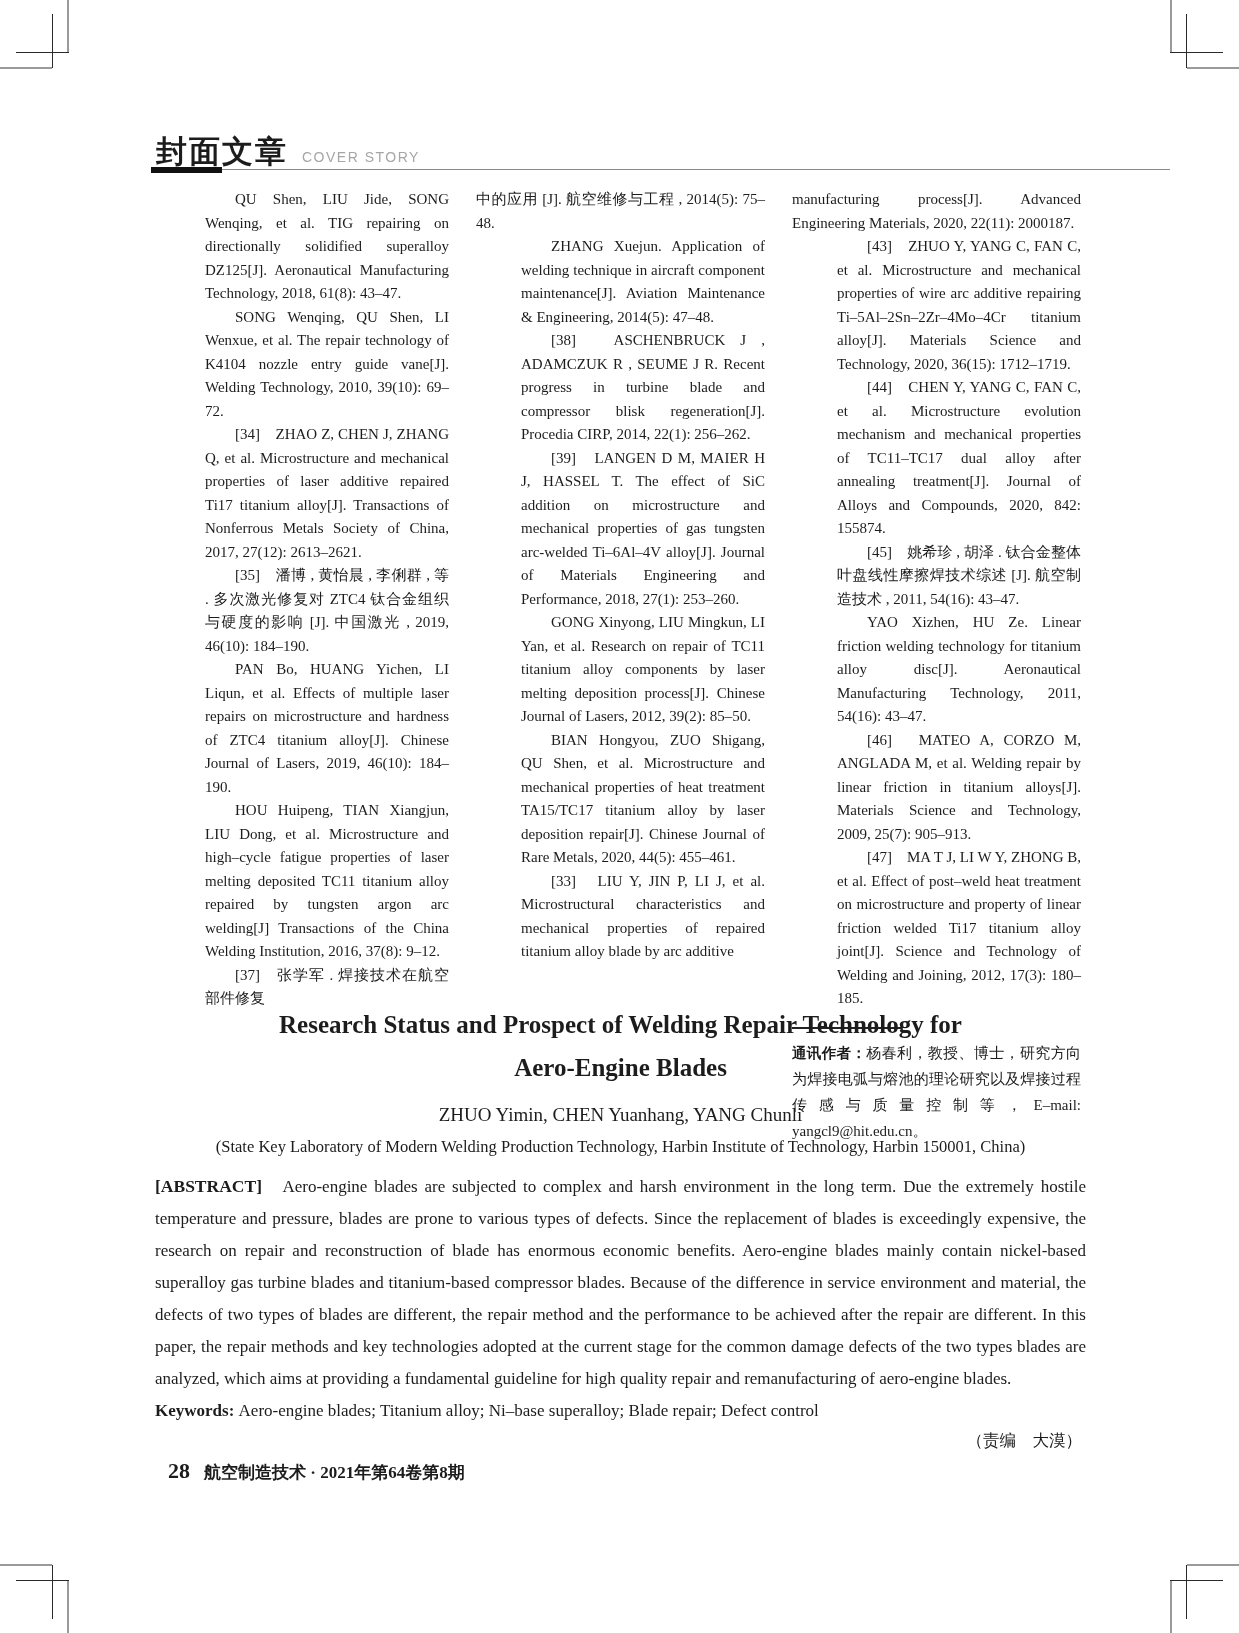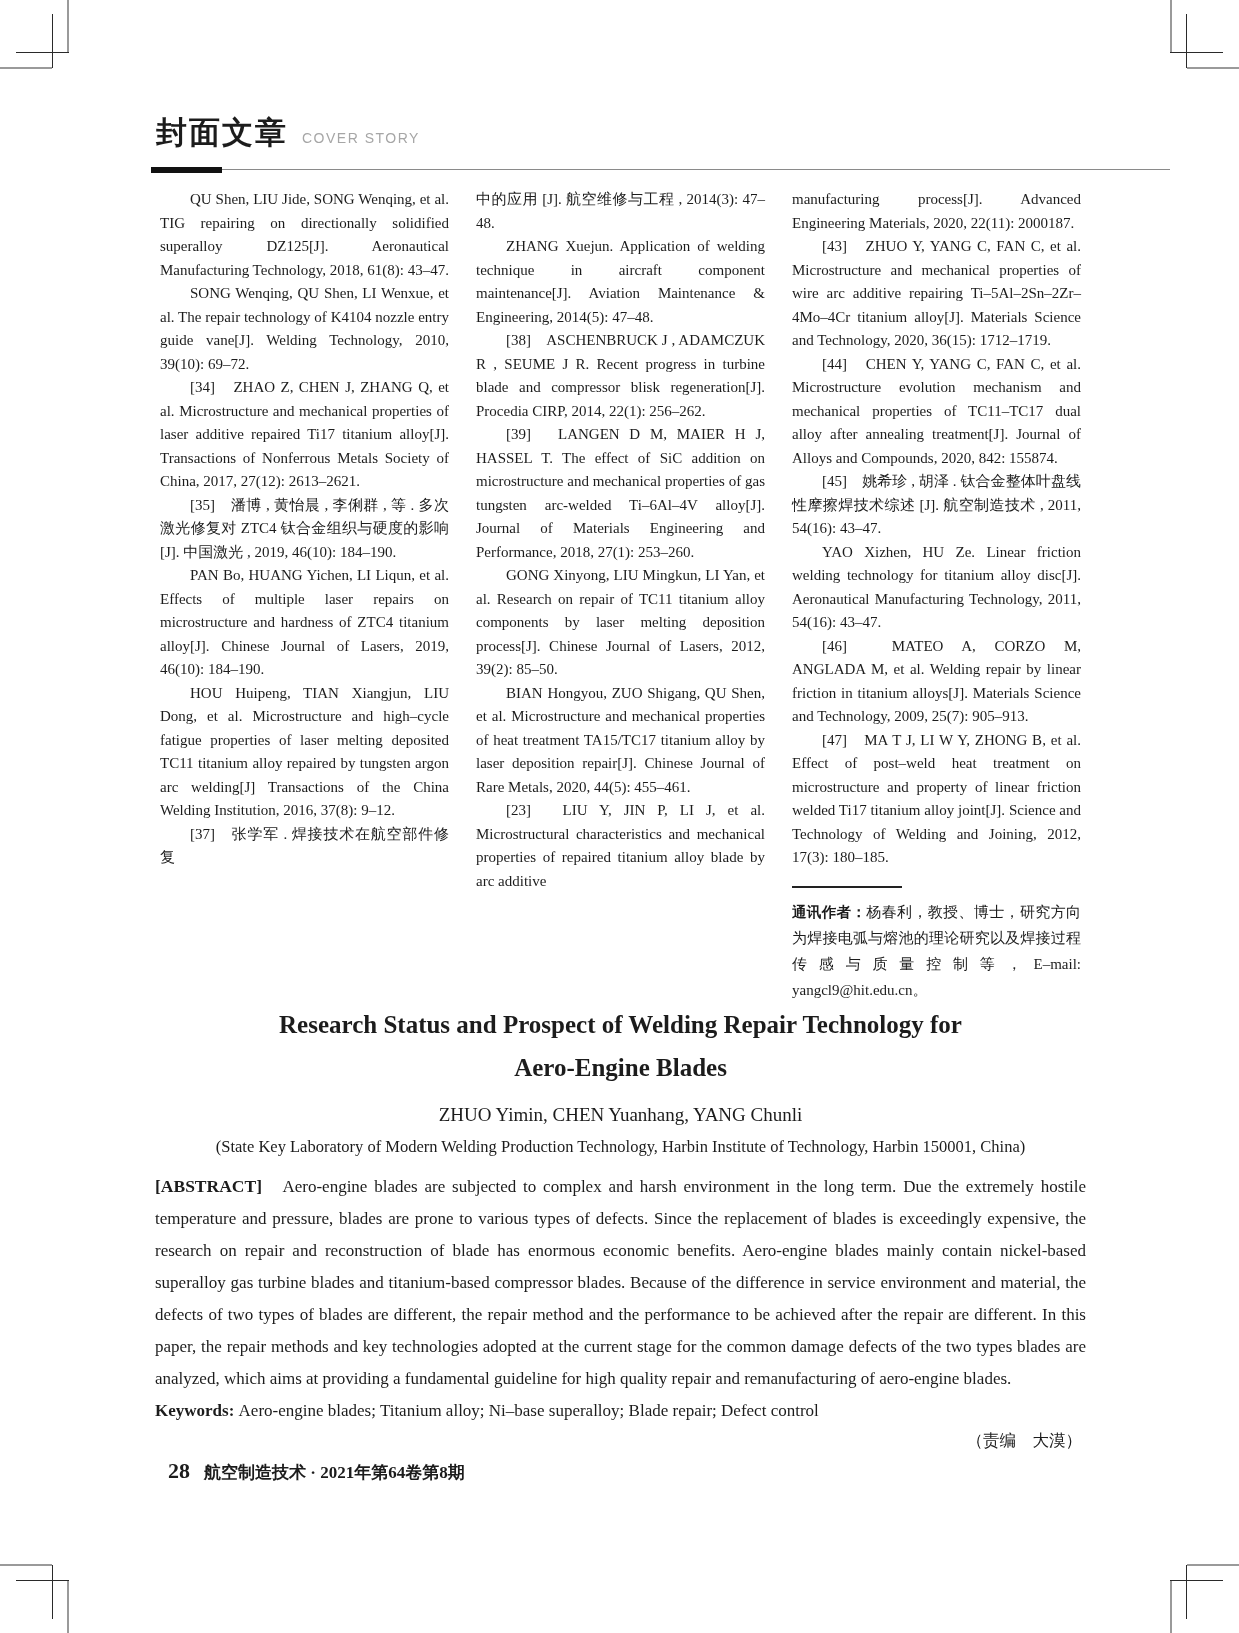--- a/index.html
+++ b/index.html
@@ -3,31 +3,31 @@
 <meta charset="utf-8">
 <style>
   html,body{margin:0;padding:0;background:#fff;}
   .page{position:relative;width:1239px;height:1633px;background:#fff;overflow:hidden;
         font-family:"Liberation Serif", serif;color:#1c1c1c;}
   
   .mk{position:absolute;}
   .mk .g{position:absolute;background:#9a9a9a;}
   .mk .b{position:absolute;background:#2a2a2a;}
   
-  .header{position:absolute;left:156px;top:112px;white-space:nowrap;}
+  .header{position:absolute;left:156px;top:131px;white-space:nowrap;}
   .header .cn{font-size:31px;font-weight:bold;letter-spacing:2px;}
   .header .en{font-size:14px;color:#a6a6a6;margin-left:14px;letter-spacing:1.5px;
               font-family:"Liberation Sans", sans-serif;}
   .header-rule{position:absolute;left:151px;top:169px;width:1019px;border-top:1.5px solid #8a8a8a;}
   .header-rule .thick{width:71px;height:6px;background:#111;margin-top:-3px;}
   
   .columns{position:absolute;left:160px;top:188px;width:921px;display:flex;gap:27px;}
   .col{width:289px;}
   .ref{margin:0;font-size:15px;line-height:23.5px;text-align:justify;}
-  .ref.indent{text-indent:2em;}
+  .ref.indent{text-indent:2em;margin-left:45px;}
   .divider{width:110px;border-top:2px solid #222;margin:16px 0 11px 0;}
   .corr{margin:0;font-size:15px;line-height:26px;text-align:justify;}
   .corr b{font-family:"Liberation Sans", sans-serif;font-size:14.5px;}
   
   .article{position:absolute;left:155px;top:1003px;width:931px;text-align:center;}
   .article h1{margin:0;font-size:25px;line-height:43px;font-weight:bold;}
   .authors{font-size:19px;margin-top:15px;}
   .affiliation{font-size:16.5px;margin-top:11px;}
   .abstract{text-align:justify;font-size:17px;line-height:32px;margin:13px 0 0 0;}
   .abstract b{font-size:17.5px;}
@@ -79,27 +79,27 @@
     <div class="col">
         <p class="ref indent">QU Shen, LIU Jide, SONG Wenqing, et al. TIG repairing on directionally solidified superalloy DZ125[J]. Aeronautical Manufacturing Technology, 2018, 61(8): 43–47.</p>
         <p class="ref indent">SONG Wenqing, QU Shen, LI Wenxue, et al. The repair technology of K4104 nozzle entry guide vane[J]. Welding Technology, 2010, 39(10): 69–72.</p>
         <p class="ref indent">[34]　ZHAO Z, CHEN J, ZHANG Q, et al. Microstructure and mechanical properties of laser additive repaired Ti17 titanium alloy[J]. Transactions of Nonferrous Metals Society of China, 2017, 27(12): 2613–2621.</p>
         <p class="ref indent">[35]　潘博 , 黄怡晨 , 李俐群 , 等 . 多次激光修复对 ZTC4 钛合金组织与硬度的影响 [J]. 中国激光 , 2019, 46(10): 184–190.</p>
         <p class="ref indent">PAN Bo, HUANG Yichen, LI Liqun, et al. Effects of multiple laser repairs on microstructure and hardness of ZTC4 titanium alloy[J]. Chinese Journal of Lasers, 2019, 46(10): 184–190.</p>
         <p class="ref indent">HOU Huipeng, TIAN Xiangjun, LIU Dong, et al. Microstructure and high–cycle fatigue properties of laser melting deposited TC11 titanium alloy repaired by tungsten argon arc welding[J] Transactions of the China Welding Institution, 2016, 37(8): 9–12.</p>
         <p class="ref indent">[37]　张学军 . 焊接技术在航空部件修复</p>
       </div>
     <div class="col">
-        <p class="ref">中的应用 [J]. 航空维修与工程 , 2014(3): 47–48.</p>
+        <p class="ref">中的应用 [J]. 航空维修与工程 , 2014(5): 75–48.</p>
         <p class="ref indent">ZHANG Xuejun. Application of welding technique in aircraft component maintenance[J]. Aviation Maintenance &amp; Engineering, 2014(5): 47–48.</p>
         <p class="ref indent">[38]　ASCHENBRUCK J , ADAMCZUK R , SEUME J R. Recent progress in turbine blade and compressor blisk regeneration[J]. Procedia CIRP, 2014, 22(1): 256–262.</p>
         <p class="ref indent">[39]　LANGEN D M, MAIER H J, HASSEL T. The effect of SiC addition on microstructure and mechanical properties of gas tungsten arc-welded Ti–6Al–4V alloy[J]. Journal of Materials Engineering and Performance, 2018, 27(1): 253–260.</p>
         <p class="ref indent">GONG Xinyong, LIU Mingkun, LI Yan, et al. Research on repair of TC11 titanium alloy components by laser melting deposition process[J]. Chinese Journal of Lasers, 2012, 39(2): 85–50.</p>
         <p class="ref indent">BIAN Hongyou, ZUO Shigang, QU Shen, et al. Microstructure and mechanical properties of heat treatment TA15/TC17 titanium alloy by laser deposition repair[J]. Chinese Journal of Rare Metals, 2020, 44(5): 455–461.</p>
-        <p class="ref indent">[23]　LIU Y, JIN P, LI J, et al. Microstructural characteristics and mechanical properties of repaired titanium alloy blade by arc additive</p>
+        <p class="ref indent">[33]　LIU Y, JIN P, LI J, et al. Microstructural characteristics and mechanical properties of repaired titanium alloy blade by arc additive</p>
       </div>
     <div class="col">
       <div>
           <p class="ref">manufacturing process[J]. Advanced Engineering Materials, 2020, 22(11): 2000187.</p>
           <p class="ref indent">[43]　ZHUO Y, YANG C, FAN C, et al. Microstructure and mechanical properties of wire arc additive repairing Ti–5Al–2Sn–2Zr–4Mo–4Cr titanium alloy[J]. Materials Science and Technology, 2020, 36(15): 1712–1719.</p>
           <p class="ref indent">[44]　CHEN Y, YANG C, FAN C, et al. Microstructure evolution mechanism and mechanical properties of TC11–TC17 dual alloy after annealing treatment[J]. Journal of Alloys and Compounds, 2020, 842: 155874.</p>
           <p class="ref indent">[45]　姚希珍 , 胡泽 . 钛合金整体叶盘线性摩擦焊技术综述 [J]. 航空制造技术 , 2011, 54(16): 43–47.</p>
           <p class="ref indent">YAO Xizhen, HU Ze. Linear friction welding technology for titanium alloy disc[J]. Aeronautical Manufacturing Technology, 2011, 54(16): 43–47.</p>
           <p class="ref indent">[46]　MATEO A, CORZO M, ANGLADA M, et al. Welding repair by linear friction in titanium alloys[J]. Materials Science and Technology, 2009, 25(7): 905–913.</p>
           <p class="ref indent">[47]　MA T J, LI W Y, ZHONG B, et al. Effect of post–weld heat treatment on microstructure and property of linear friction welded Ti17 titanium alloy joint[J]. Science and Technology of Welding and Joining, 2012, 17(3): 180–185.</p>

